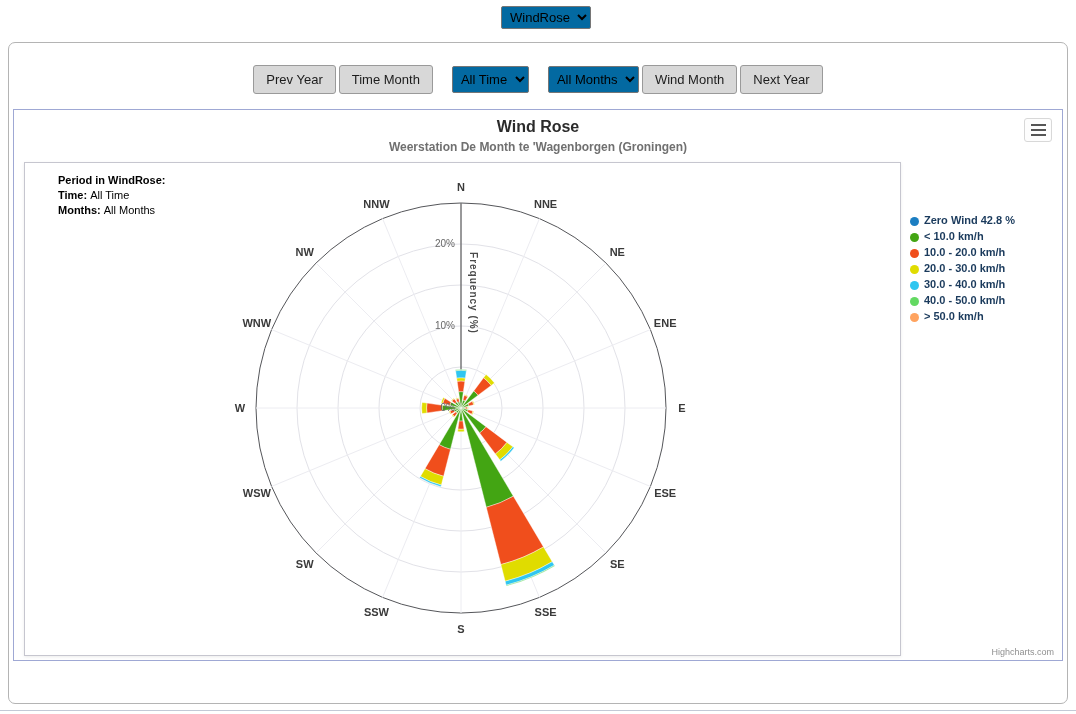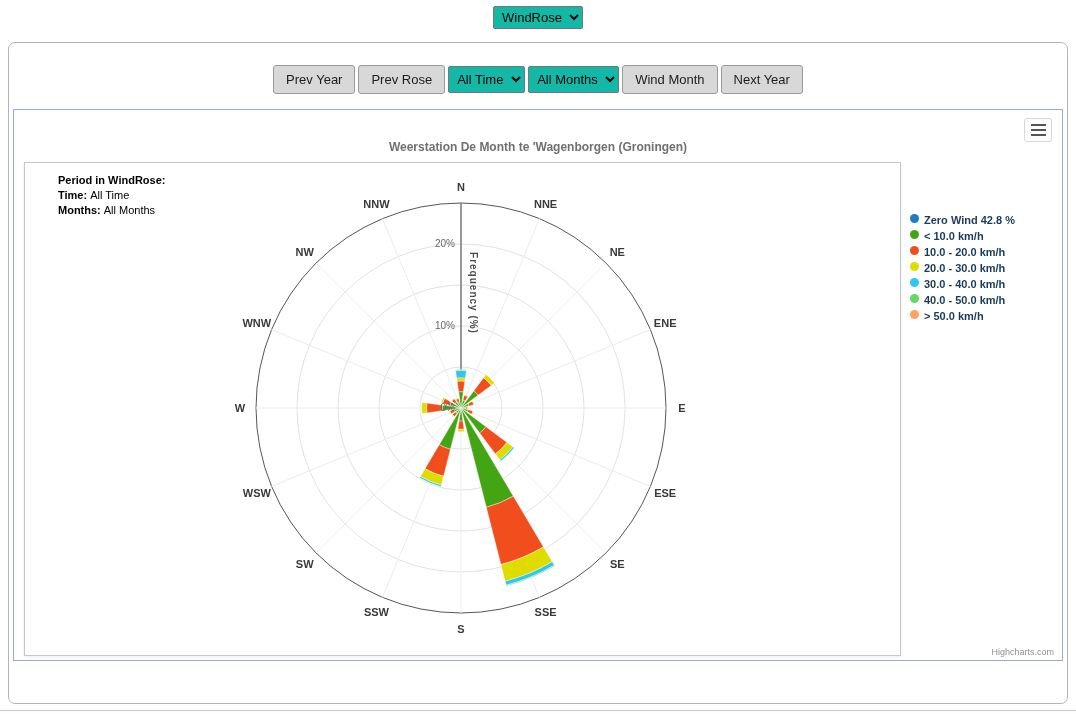--- a/index.html
+++ b/index.html
@@ -1,19 +1,19 @@
 <!DOCTYPE html>
 <html><head>
 <meta charset="utf-8">
 <style>
   html,body{margin:0;padding:0;background:#fff;font-family:"Liberation Sans",sans-serif;}
   .stage{position:relative;width:1076px;height:714px;background:#fff;overflow:hidden;}
 
   .top-select-wrap{position:absolute;top:6px;left:50%;transform:translateX(-50%);}
-  select{font-family:"Liberation Sans",sans-serif;font-size:13px;padding:2px 4px;border:1px solid #767676;background:#14b8a6;border-radius:2px;}
+  select{font-family:"Liberation Sans",sans-serif;font-size:13px;padding:2px 4px;border:1px solid #767676;background:#0369a1;border-radius:2px;margin-left:16px;}
 
   .outer-box{position:absolute;left:8px;top:42px;width:1058px;height:660px;border:1px solid #b4b4b4;border-radius:7px;background:#fff;}
 
   .toolbar{position:absolute;left:0;top:22px;width:100%;display:flex;justify-content:center;align-items:center;gap:3px;}
   .tb-btn{font-family:"Liberation Sans",sans-serif;font-size:13px;color:#1c1c1c;background:#d8d8d8;border:1px solid #9a9a9a;border-radius:3px;padding:6px 12px;cursor:pointer;}
   .toolbar select{height:27px;}
 
   .chart-box{position:absolute;left:4px;top:66px;width:1048px;height:550px;border:1px solid #9fa8d4;background:#fff;}
   .chart-title{position:absolute;top:8px;left:0;width:100%;text-align:center;font-size:16px;font-weight:bold;color:#2b2b2b;}
   .chart-subtitle{position:absolute;top:30px;left:0;width:100%;text-align:center;font-size:12px;font-weight:bold;color:#707070;}
@@ -21,49 +21,50 @@
   .menu-btn{position:absolute;top:8px;right:10px;width:26px;height:22px;border:1px solid #d8d8d8;border-radius:3px;background:#fdfdfd;display:flex;flex-direction:column;justify-content:center;align-items:center;gap:3px;cursor:pointer;}
   .menu-btn span{display:block;width:15px;height:2px;background:#555;}
 
   .panel{position:absolute;left:10px;top:52px;width:875px;height:492px;border:1px solid #c6c6cf;background:#fff;box-shadow:0 1px 3px rgba(0,0,0,.08);}
   .panel svg{position:absolute;left:0;top:0;}
 
   .period{position:absolute;left:25px;top:10px;font-size:11px;color:#000;line-height:15px;z-index:2;}
   .period b{margin-right:3px;margin-left:8px;}
 
   .legend{position:absolute;left:896px;top:104px;width:165px;z-index:2;}
-  .legend-item{display:flex;align-items:flex-start;margin-bottom:4px;cursor:pointer;}
+  .legend-item{display:flex;align-items:flex-end;margin-bottom:4px;cursor:pointer;}
   .legend-dot{width:9px;height:9px;border-radius:50%;margin-right:5px;flex:0 0 auto;}
   .legend-label{font-size:11px;font-weight:bold;color:#1a3a5c;white-space:nowrap;}
 
   .credits{position:absolute;right:8px;bottom:3px;font-size:9px;color:#909090;padding-left:24px;}
 
   .footer-line{position:absolute;left:0;top:710px;width:1076px;border-top:1px solid #c3c9d6;}
 </style>
 </head>
 <body>
 
 <div class="stage">
 
   <div class="top-select-wrap">
     <select><option>WindRose</option></select>
   </div>
 
   <div class="outer-box">
 
     <div class="toolbar">
       <button class="tb-btn">Prev Year</button>
-      <button class="tb-btn">Prev Rose</button>
+      <button class="tb-btn">Time Month</button>
       <select><option>All Time</option></select>
       <select><option>All Months</option></select>
       <button class="tb-btn">Wind Month</button>
       <button class="tb-btn">Next Year</button>
     </div>
 
     <div class="chart-box">
+      <div class="chart-title">Wind Rose</div>
       <div class="chart-subtitle">Weerstation De Month te 'Wagenborgen (Groningen)</div>
 
       <div class="menu-btn">
         <span></span>
           <span></span>
           <span></span>
       </div>
 
       <div class="panel">
         <div class="period">

